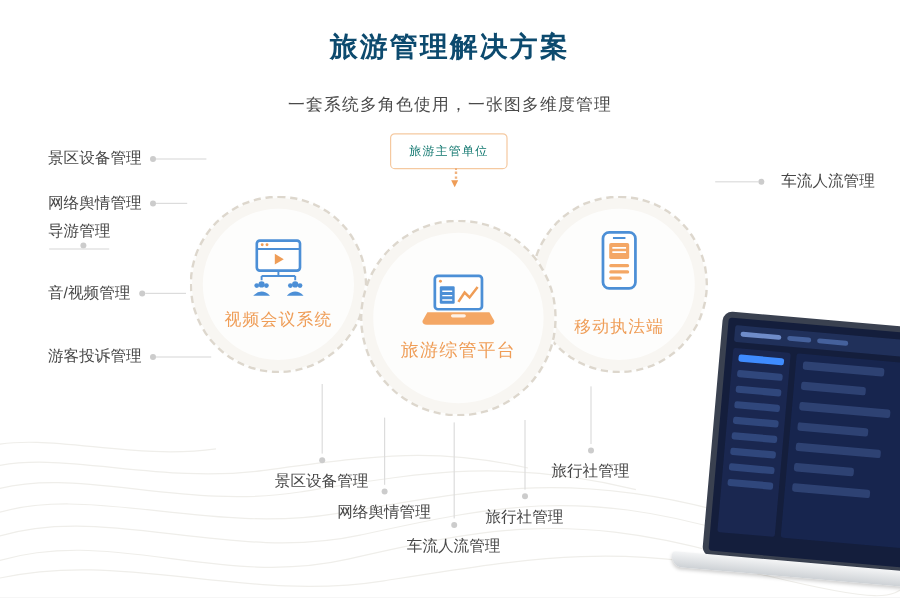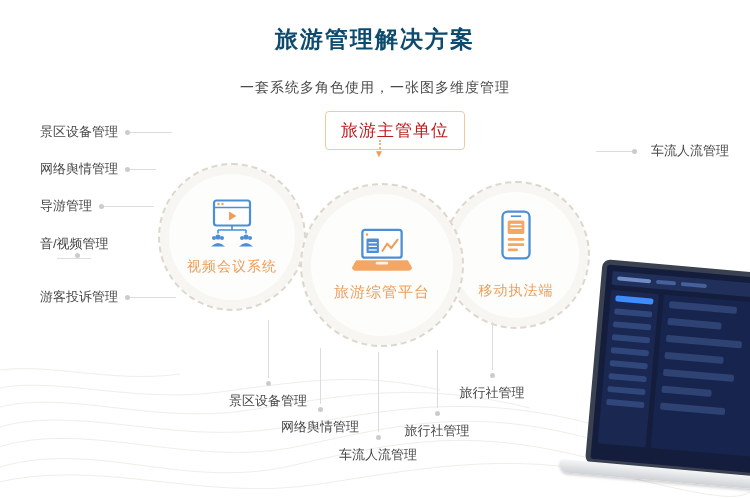--- a/index.html
+++ b/index.html
@@ -15,41 +15,41 @@
     font-size:23px; font-weight:700; color:#0c4a6e; letter-spacing:2px; z-index:2;
   }
   .page-subtitle {
     position:absolute; top:63px; left:0; width:100%; text-align:center;
     font-size:14px; color:#4a4a4a; letter-spacing:1px; z-index:2;margin-top:16px;
   }
 
   .top-label {
     position:absolute; left:325px; top:111px; padding:7px 15px;
     border:1px solid #f5c9a0; border-radius:4px; background:#fff;
-    color:#b91c1c; font-size:17px; letter-spacing:1px; z-index:3;
+    color:#0f766e; font-size:10px; letter-spacing:1px; z-index:3;
   }
   .top-connector {
     position:absolute; left:379px; top:140px; height:9px;
     border-left:2px dotted #f0b27e; z-index:3;
   }
   .down-arrow {
     position:absolute; left:374px; top:148px; color:#ef9d57;
     font-size:10px; z-index:3;
   }
 
   .circle {
     position:absolute; border-radius:50%;
     border:2px dashed #ddd7cd; background:#fdfdfc;
     box-shadow: inset 0 0 0 9px #f8f6f2;
     display:flex; flex-direction:column; align-items:center; justify-content:center;
     gap:9px; z-index:1;
   }
   .circle-left  { left:158px; top:163px; width:148px; height:148px; }
   .circle-center{ left:300px; top:183px; width:164px; height:164px; z-index:2;text-align:center; }
-  .circle-right { left:442px; top:181px; width:148px; height:148px;gap:20px; }
+  .circle-right { left:442px; top:163px; width:148px; height:148px;gap:20px; }
   .circle-label { color:#ef9d57; font-size:14px; letter-spacing:1px; }
   .circle-center .circle-label { font-size:15px; }
 
   .h-item { position:absolute; display:flex; align-items:center; font-size:13px; color:#474747; z-index:2; }
   .h-item .dot, .v-item .dot { width:5px; height:5px; border-radius:50%; background:#cccccc; flex:none; }
   .h-item .dot { margin:0 0 0 7px; }
   .h-item .line { height:1px; background:#dcdcdc; flex:none; }
   .h-item.rtl .dot { margin:0 7px 0 0; }
 
   .v-item { position:absolute; width:96px; display:flex; flex-direction:column; align-items:center; font-size:13px; color:#474747; z-index:2; }
@@ -155,26 +155,26 @@
   <div class="h-item" style="left:40px; top:123px;">
     <span class="h-label">景区设备管理</span>
     <span class="dot"></span>
     <span class="line" style="width:42px"></span>
   </div>
   <div class="h-item" style="left:40px; top:160px;">
     <span class="h-label">网络舆情管理</span>
     <span class="dot"></span>
     <span class="line" style="width:26px"></span>
   </div>
-  <div class="h-item" style="left:40px; top:197px;">
+  <div class="h-item" style="left:40px; top:184px;flex-direction:column;">
     <span class="h-label">导游管理</span>
     <span class="dot"></span>
     <span class="line" style="width:50px"></span>
   </div>
-  <div class="h-item" style="left:40px; top:235px;flex-direction:column;">
+  <div class="h-item" style="left:40px; top:235px;">
     <span class="h-label">音/视频管理</span>
     <span class="dot"></span>
     <span class="line" style="width:34px"></span>
   </div>
   <div class="h-item" style="left:40px; top:288px;align-items:center;">
     <span class="h-label">游客投诉管理</span>
     <span class="dot"></span>
     <span class="line" style="width:46px"></span>
   </div>
 

